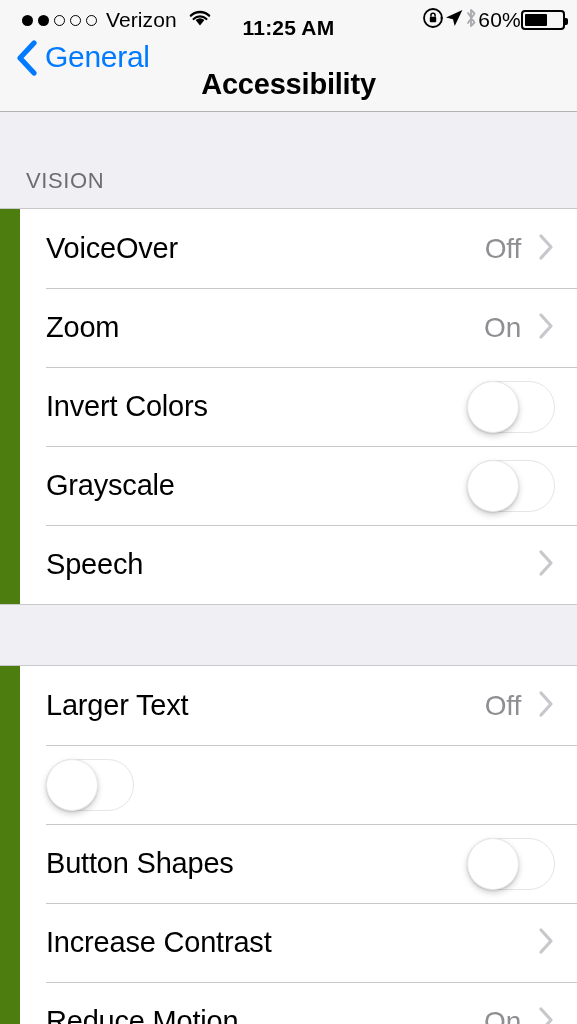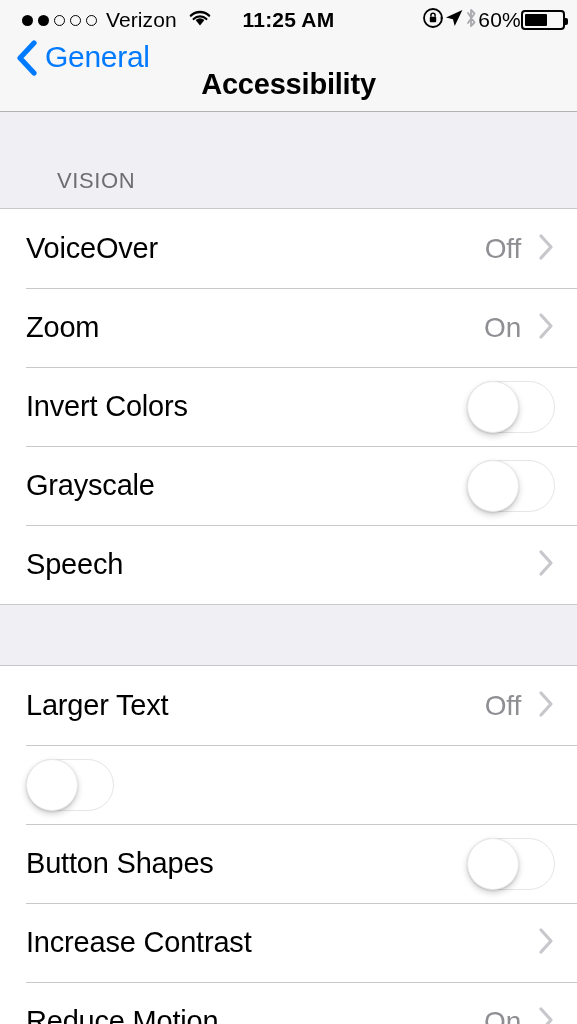--- a/index.html
+++ b/index.html
@@ -25,21 +25,21 @@
   }
   .dots { display:flex; align-items:center; gap:5px; }
   .dot { width:11px; height:11px; border-radius:50%; }
   .dot.filled { background:#000; }
   .dot.hollow { background:transparent; border:1.6px solid #000; }
   .carrier { font-size:21px; letter-spacing:.1px; color:#000; margin-left:2px; }
   .wifi-icon { margin-left:3px; display:block; }
 
   .status-center {
     position:absolute; left:0; right:0; top:0; height:40px;
-    display:flex; align-items:center; justify-content:center;
+    display:flex; align-items:flex-end; justify-content:center;
     pointer-events:none;
   }
   .clock { font-size:21px; font-weight:bold; letter-spacing:.2px; }
 
   .status-right {
     position:absolute; right:12px; top:0; height:40px;
     display:flex; align-items:center; 
   }
   .battery-pct { font-size:21px; letter-spacing:.2px; }
   .battery {
@@ -73,28 +73,28 @@
 
   
   .content { position:absolute; top:113px; left:0; right:0; bottom:0; background:#EFEFF4; }
 
   .section-header {
     height:96px; background:#EFEFF4;
     display:flex; align-items:flex-end; padding:0 0 14px 26px;
     border-bottom:1px solid #C8C7CC;
   }
   .section-header-label {
-    font-size:22px; color:#6D6D72; letter-spacing:.6px;margin-left:31px;
+    font-size:22px; color:#6D6D72; letter-spacing:.6px;
   }
   .section-gap {
     height:62px; background:#EFEFF4;
     border-top:1px solid #C8C7CC; border-bottom:1px solid #C8C7CC;
   }
 
-  .list-group { background:#4d7c0f; }
+  .list-group { background:#4d7c0f;padding-left:20px; }
   .row {
     position:relative; height:79px; background:#fff;
     display:flex; align-items:center; padding:0 22px 0 26px;
     cursor:pointer;
   }
   .row + .row::before {
     content:""; position:absolute; left:26px; right:0; top:0;
     height:1px; background:#C8C7CC;
   }
   .row-label { font-size:29px; color:#000; letter-spacing:-.2px; flex:1; }

